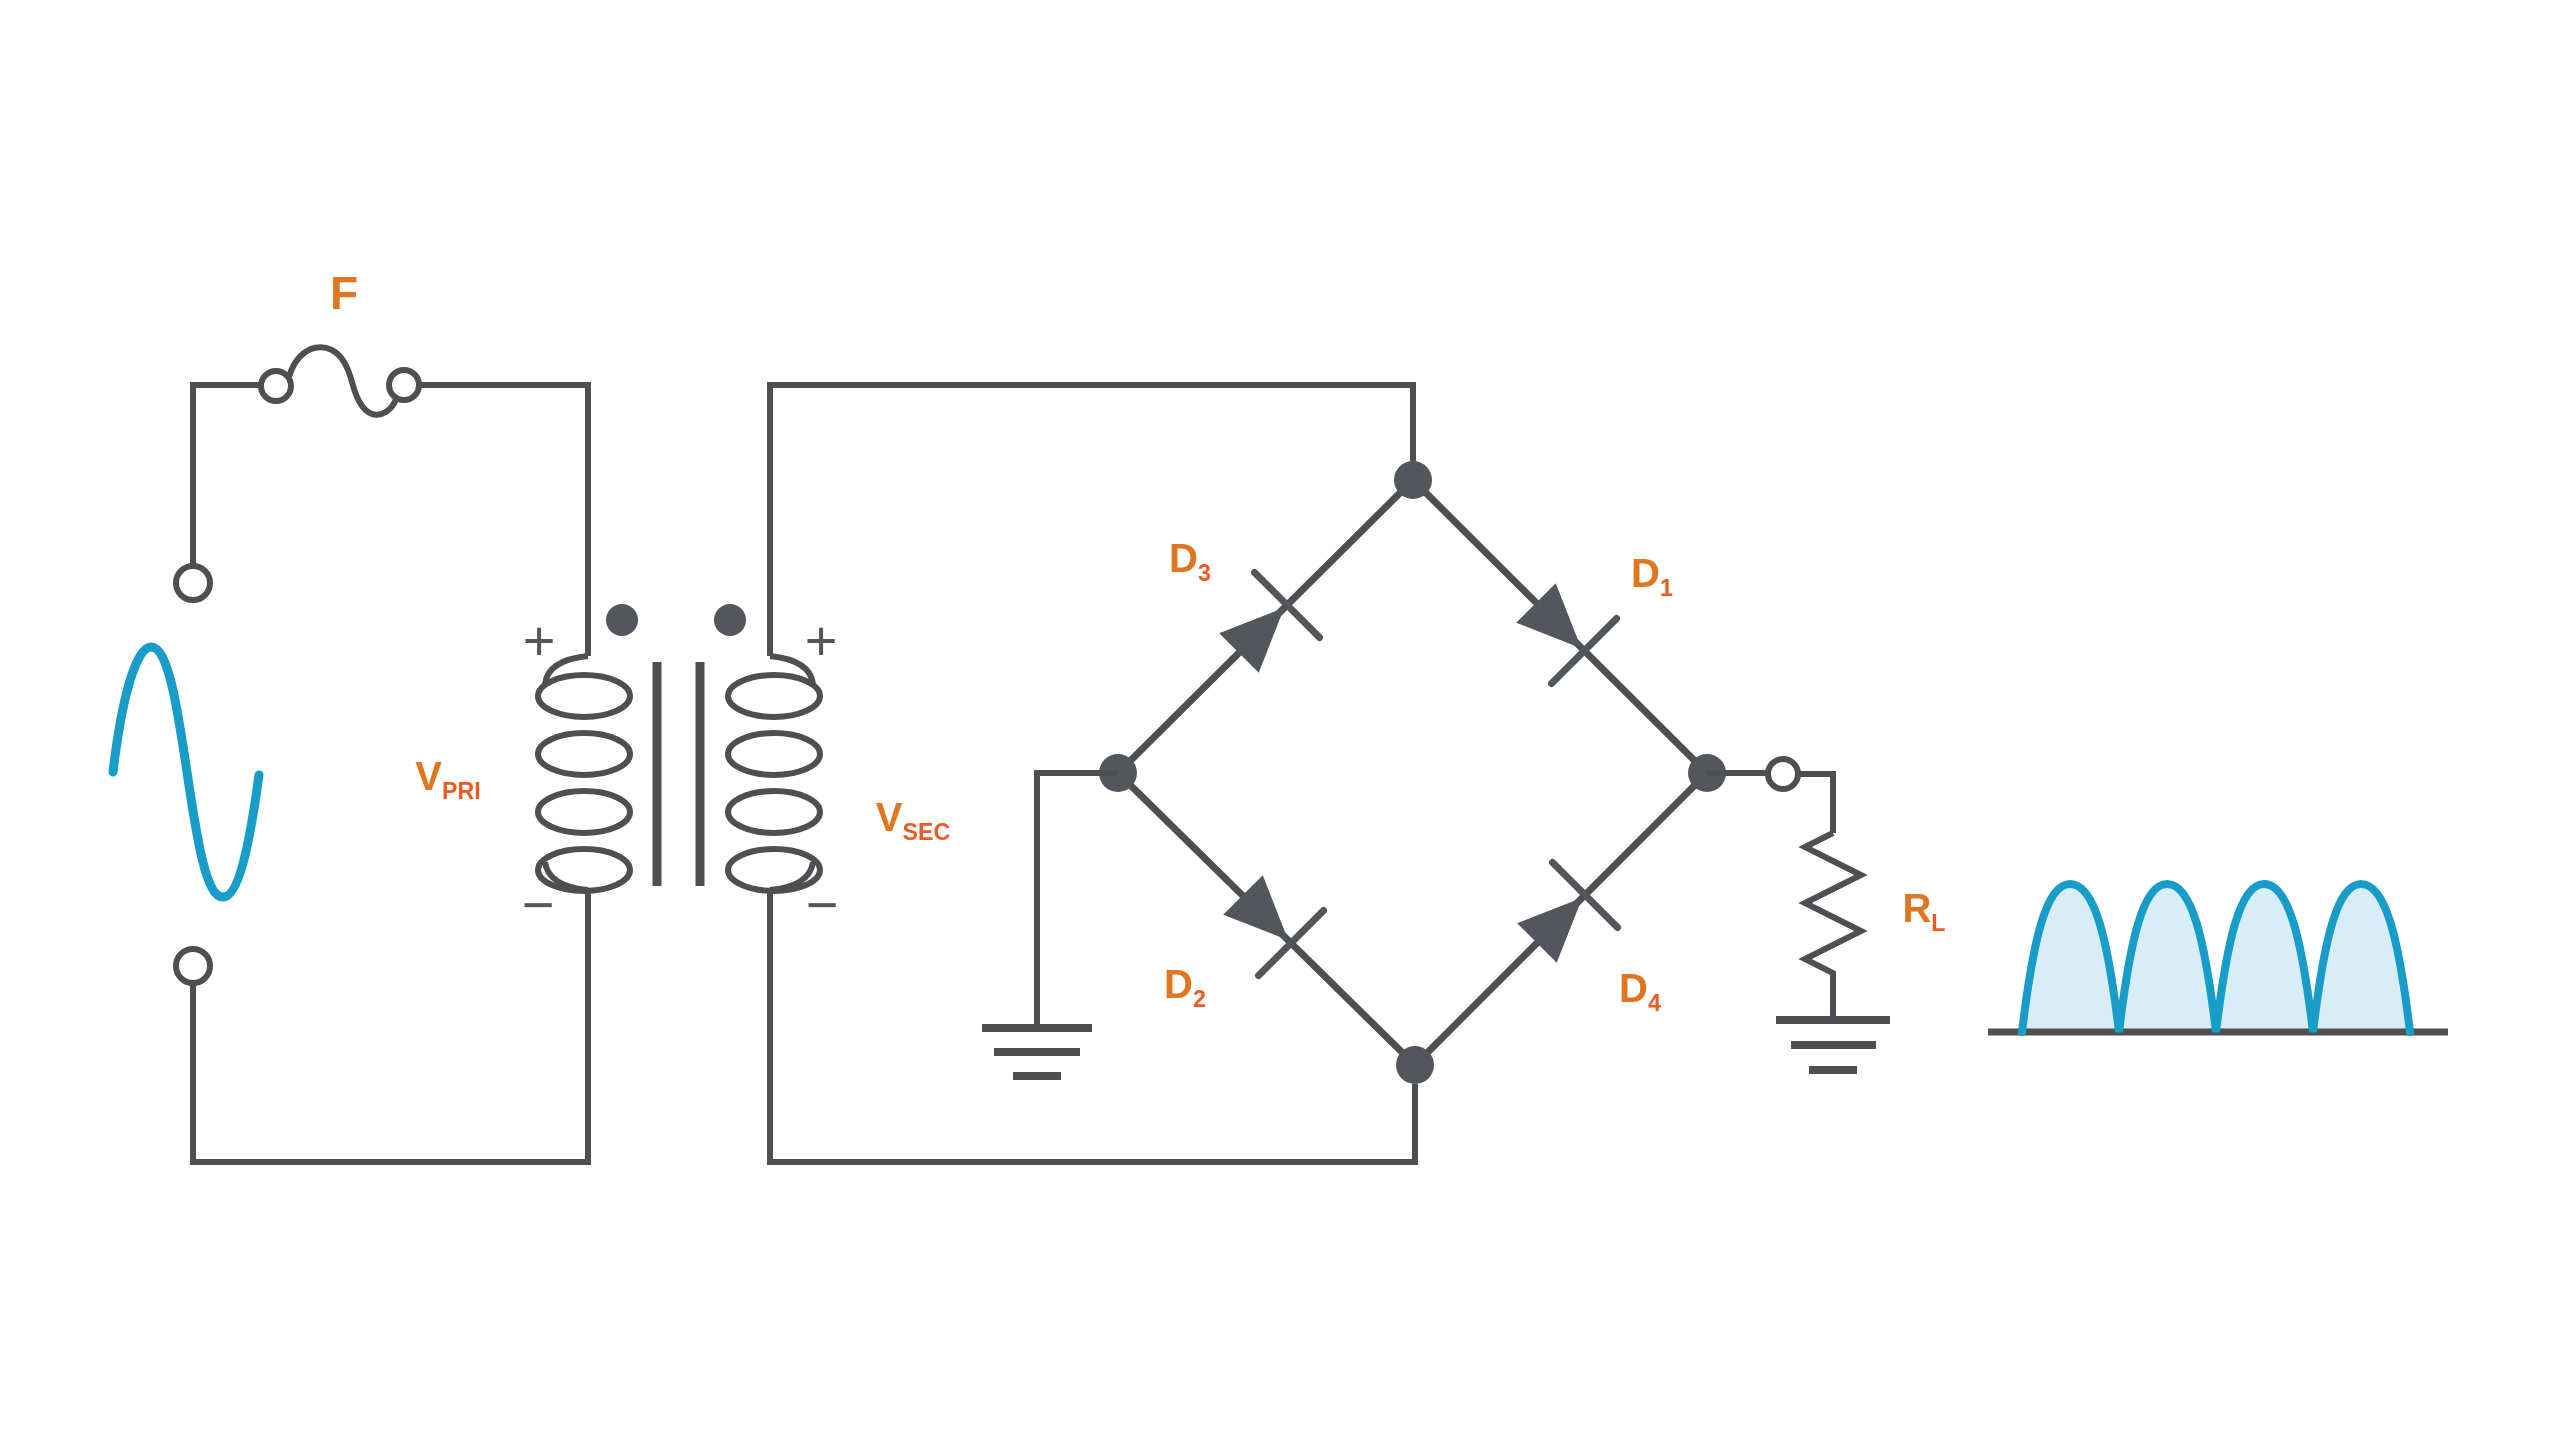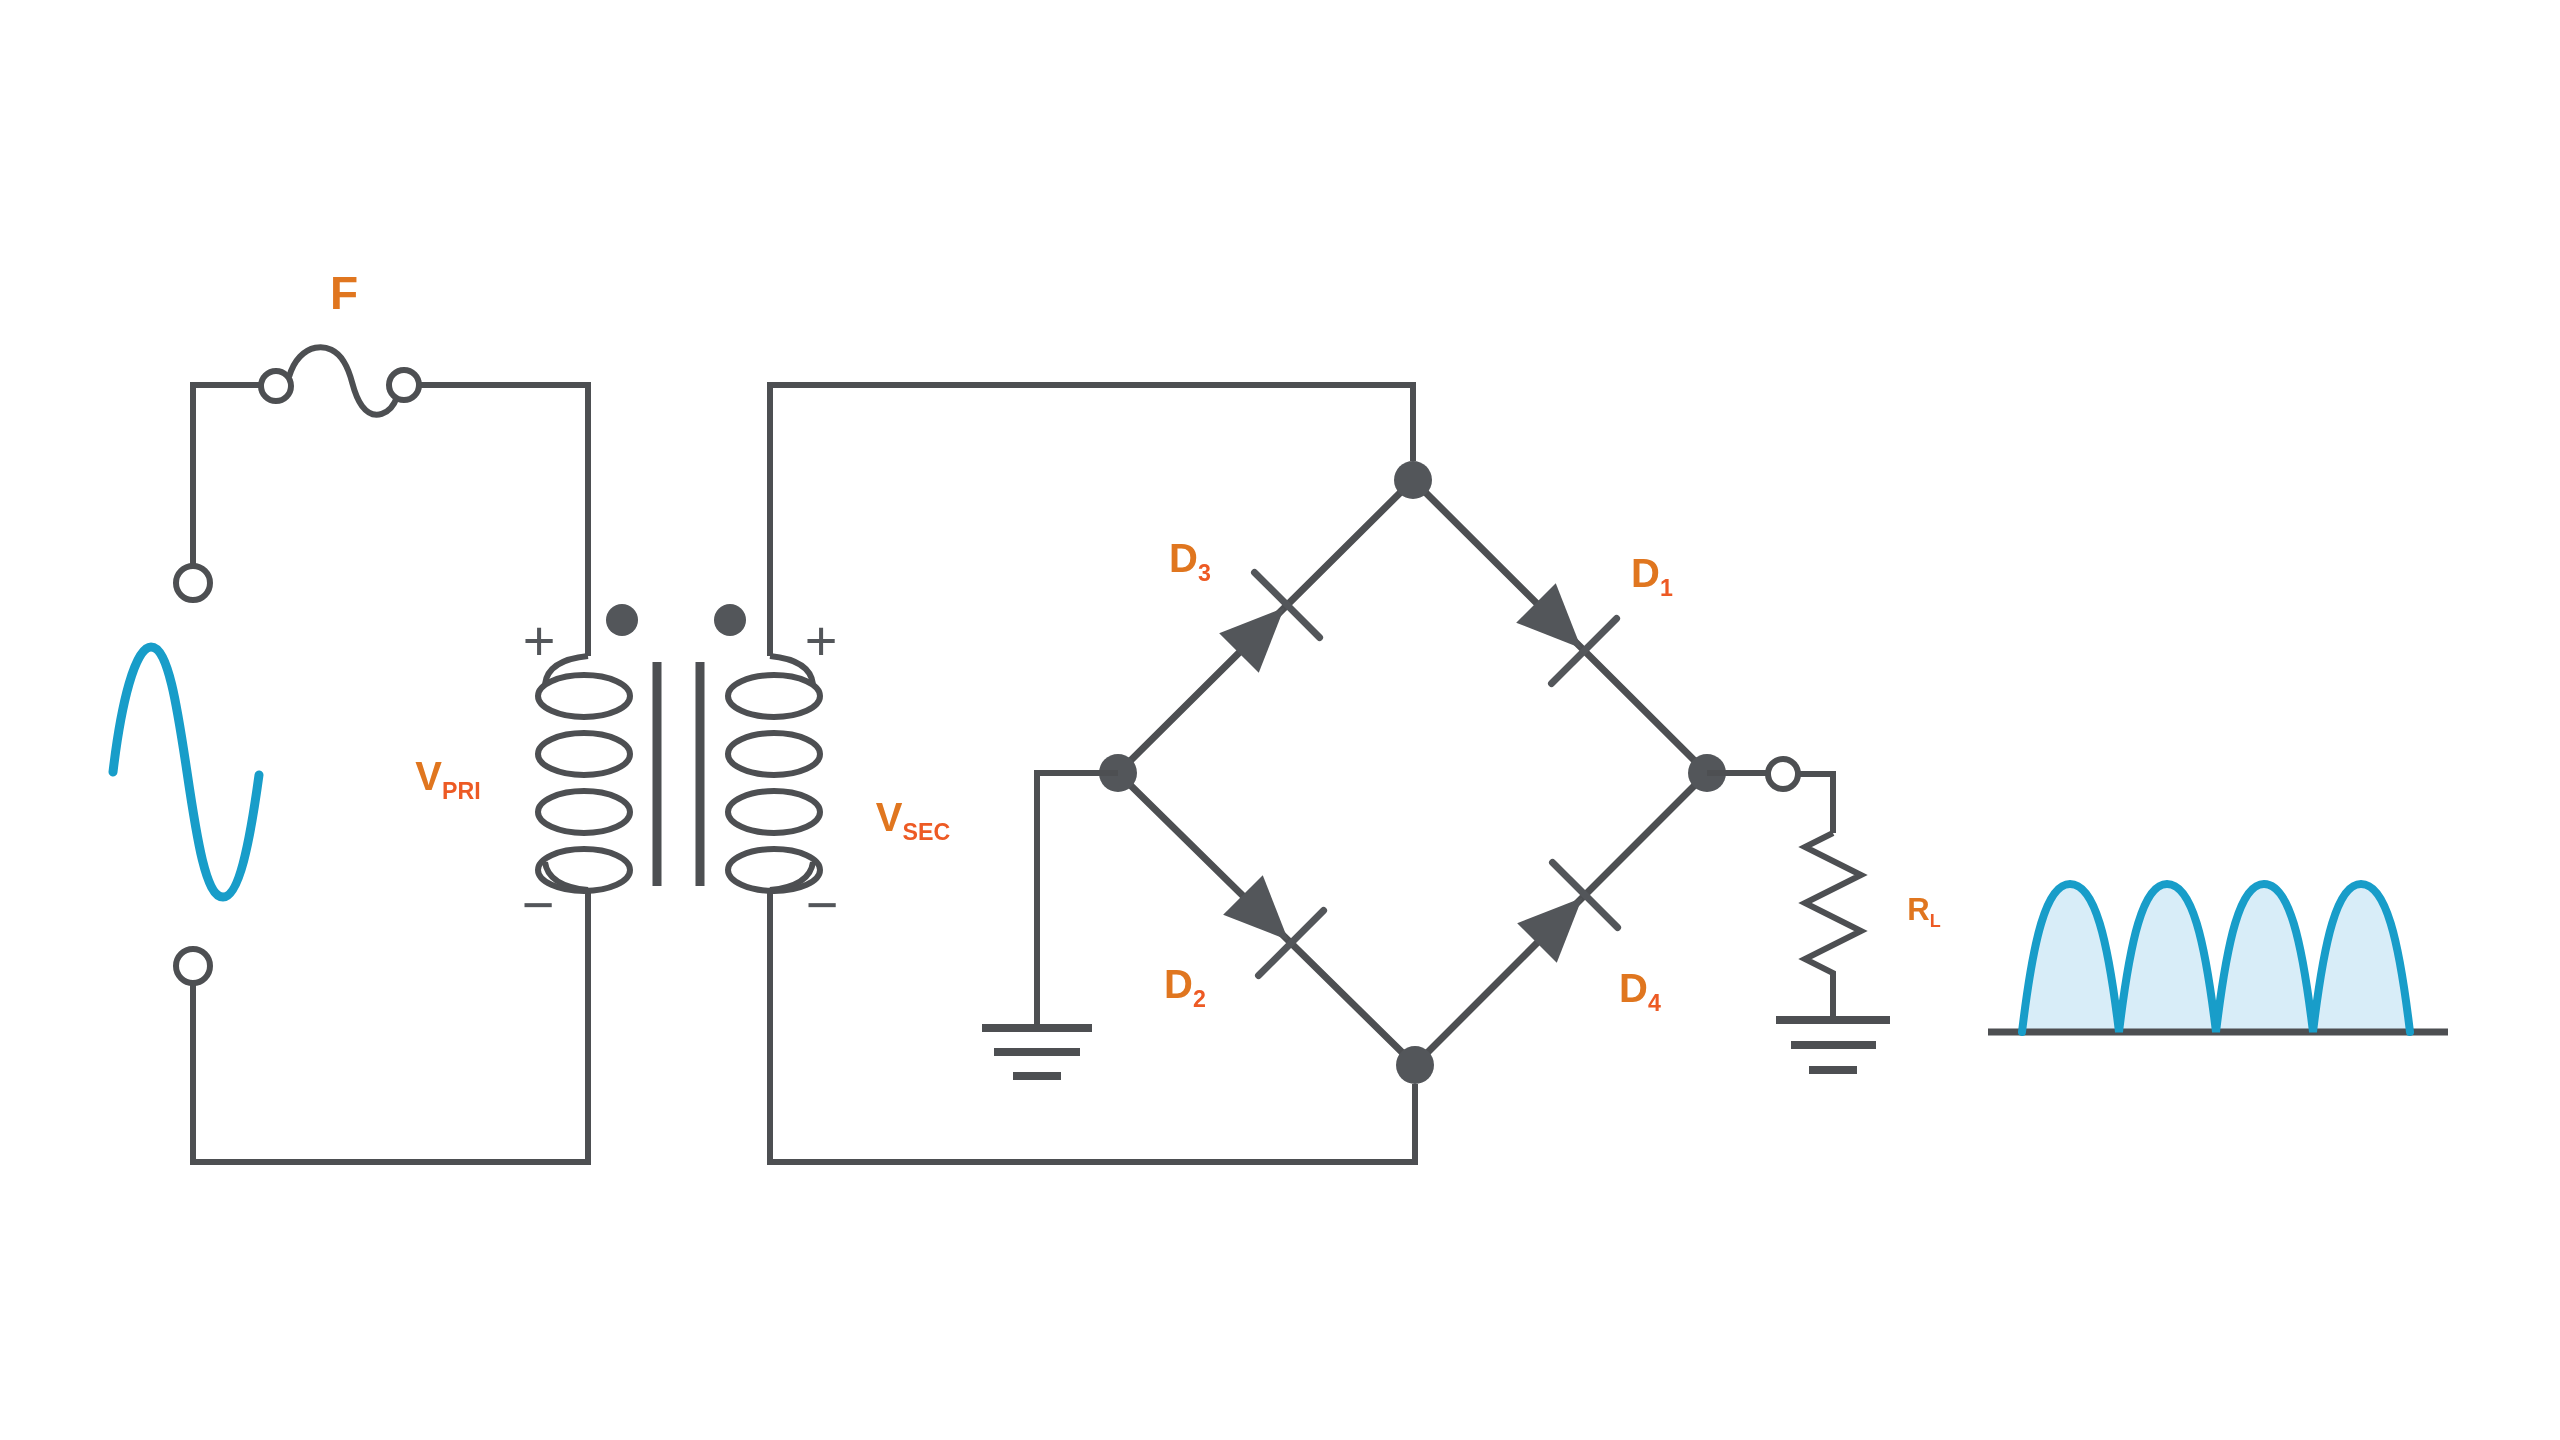--- a/index.html
+++ b/index.html
@@ -20,21 +20,21 @@
   .pulse-fill{fill:var(--wave-fill,#d8edf8);stroke:none;}
   .pulse-stroke{stroke:var(--wave-stroke,#189dc9);stroke-width:8;fill:none;stroke-linecap:round;}
   .baseline{stroke:var(--wire,#4d4f52);stroke-width:7;fill:none;}
 
   .lbl{position:absolute;transform:translate(-50%,-50%);white-space:nowrap;line-height:1;
        color:var(--orange,#e0761f);font-weight:700;}
   .lbl .sub{font-size:0.58em;vertical-align:-0.38em;color:var(--orange-sub,#ed5a24);font-weight:700;}
   .lbl-f{font-size:46px;}
   .lbl-v{font-size:40px;}
   .lbl-d{font-size:40px;}
-  .lbl-r{font-size:31px;}
+  .lbl-r{font-size:40px;}
   .sign{position:absolute;transform:translate(-50%,-50%);color:var(--component,#53565a);
         font-size:56px;font-weight:400;line-height:1;}
 </style>
 </head>
 <body>
 
 <div class="stage">
 
   <svg class="circuit" viewBox="0 0 2560 1440">
 

